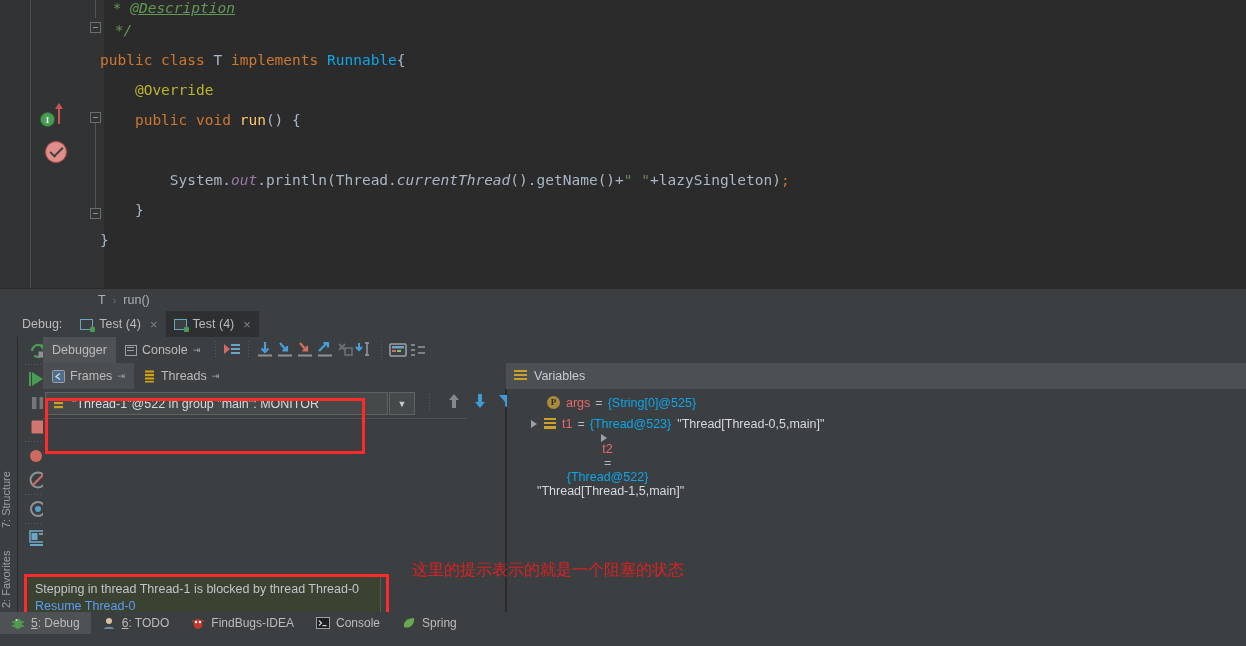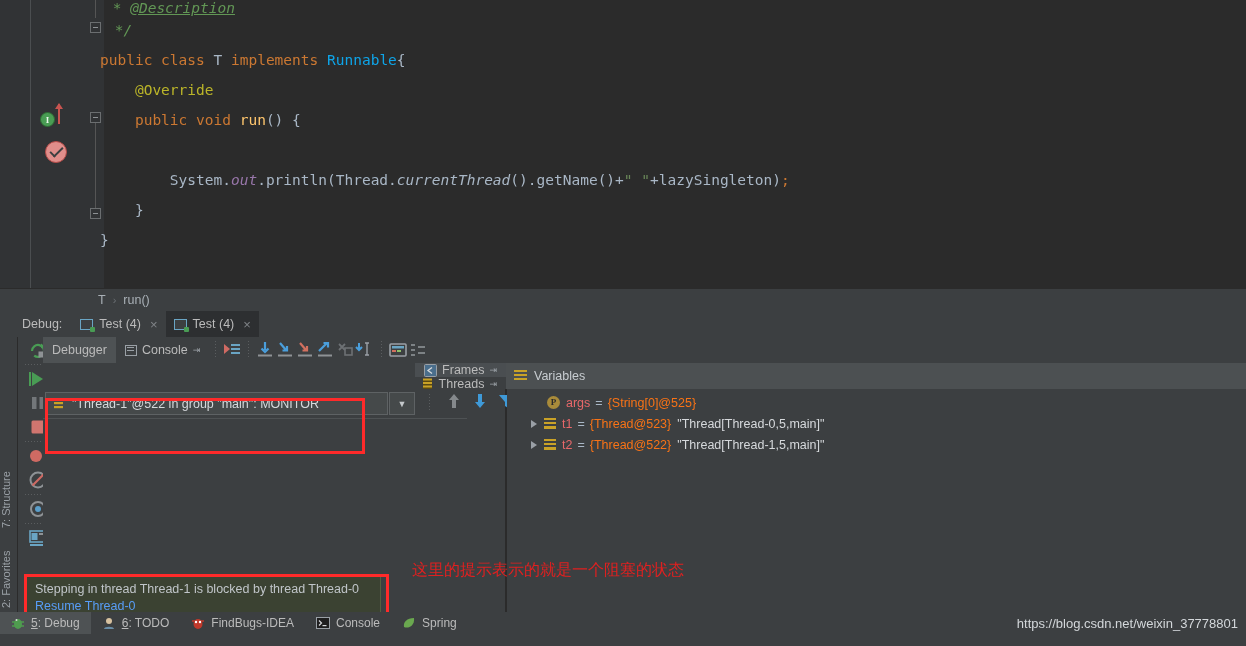--- a/index.html
+++ b/index.html
@@ -75,21 +75,21 @@
   #toprow { position:absolute; left:0; top:0; right:0; height:26px; background:#3c3f41; display:flex; align-items:center; }
   .ttab { height:26px; display:flex; align-items:center; gap:5px; padding:0 9px; font-size:12.5px; color:#bbbbbb; }
   .ttab.sel { background:#4e5254; }
   .console-ico { width:12px; height:11px; border:1.5px solid #9aa0a6; position:relative; }
   .console-ico::after { content:""; position:absolute; left:1px; top:1px; width:7px; height:1.5px; background:#9aa0a6;
      box-shadow:0 3px 0 #9aa0a6; }
   .pin { font-size:9px; color:#9aa0a6; }
   .dotsep { width:1px; height:18px; margin:0 6px;
      background:repeating-linear-gradient(to bottom,#5a5d5f 0 1px,transparent 1px 3px); }
 
-  #subrow { position:absolute; left:0; top:26px; width:463px; height:26px; background:#3c3f41; display:flex; align-items:flex-end;flex-direction:column; }
+  #subrow { position:absolute; left:0; top:26px; width:463px; height:26px; background:#3c3f41; display:flex; align-items:flex-end; }
   .stab { height:26px; display:flex; align-items:center; gap:5px; padding:0 9px; font-size:12.5px; color:#bbbbbb; }
   .stab.sel { background:#4a4e51; }
   #varshdr { position:absolute; left:463px; top:26px; right:0; height:26px; background:#4c5052;
      display:flex; align-items:center; gap:7px; padding-left:8px; font-size:12.5px; color:#c8cdd1; }
   #panelsep { position:absolute; left:462px; top:52px; width:2px; height:223px; background:#2b2b2b; }
 
   #framespane { position:absolute; left:0; top:52px; width:462px; height:223px; background:#3c3f41; }
   #threadsel { position:absolute; left:2px; top:3px; width:343px; height:23px; background:#45494a;
      border:1px solid #5e6264; display:flex; align-items:center; gap:6px; padding-left:6px;
      font-size:12.5px; color:#d6d9dc; }
@@ -101,21 +101,21 @@
 
   #varspane { position:absolute; left:464px; top:52px; right:0; height:223px; background:#3c3f41; }
   .vrow { position:absolute; left:0; height:21px; display:flex; align-items:center; font-size:12.5px; white-space:nowrap; }
   .tri { width:0; height:0; border-left:6px solid #9aa0a6; border-top:4px solid transparent;
      border-bottom:4px solid transparent; margin-right:7px; }
   .vico { width:12px; height:11px; margin-right:6px; position:relative; }
   .vico.field { background:linear-gradient(#c9a227 0 2px,transparent 2px 4px,#c9a227 4px 6px,transparent 6px 8px,#c9a227 8px 11px); }
   .vico.param { width:13px; height:13px; border-radius:50%; background:#a98b3a; color:#2b2b2b;
      font-size:9px; font-weight:bold; text-align:center; line-height:13px; font-family:"Liberation Serif", serif; }
   .vname { color:#e8686a; } .veq { color:#a9b7c6; margin:0 5px; }
-  .vref { color:#f97316; } .vval { color:#d6d9dc; margin-left:6px; }
+  .vref { color:#0ea5e9; } .vval { color:#d6d9dc; margin-left:6px; }
 
   #varstools { position:absolute; left:464px; top:52px; width:30px; height:223px; }
   .vtool { position:absolute; left:5px; width:20px; height:20px; }
 
   
   #tooltip { position:absolute; left:24px; top:576px; width:357px; height:46px; background:#3b4232;
      border:1px solid #55603f; padding:5px 8px 0 10px; }
   #tt1 { font-size:12.5px; color:#c0c5c9; }
   #tt2 { font-size:12.5px; color:#589df6; margin-top:3px; }
 
@@ -461,21 +461,21 @@
           <span class="vref">{String[0]@525}</span>
         </div>
         <div class="vrow" style="left:24px;top:24px;">
           <span class="tri"></span>
           <span class="vico field"></span>
           <span class="vname">t1</span>
           <span class="veq">=</span>
           <span class="vref">{Thread@523}</span>
           <span class="vval">"Thread[Thread-0,5,main]"</span>
         </div>
-        <div class="vrow" style="left:24px;top:45px;">
+        <div class="vrow" style="left:24px;top:45px;flex-direction:column;">
           <span class="tri"></span>
           <span class="vico field"></span>
           <span class="vname">t2</span>
           <span class="veq">=</span>
           <span class="vref">{Thread@522}</span>
           <span class="vval">"Thread[Thread-1,5,main]"</span>
         </div>
       </div>
     </div>
   </div>
@@ -522,16 +522,15 @@
         </svg>
       <span>Console</span>
     </div>
     <div class="sbitem">
       <svg width="14" height="13" viewBox="0 0 14 13">
           <path d="M12 1C5 1 1 5 2 10c4 2 11-1 10-9z" fill="#6aa84f"></path>
         </svg>
       <span>Spring</span>
     </div>
   </div>
-  <div id="watermark">https://blog.csdn.net/weixin_37778801</div>
   <div id="bottomfill"></div>
 
 </div>
 
 </body></html>

